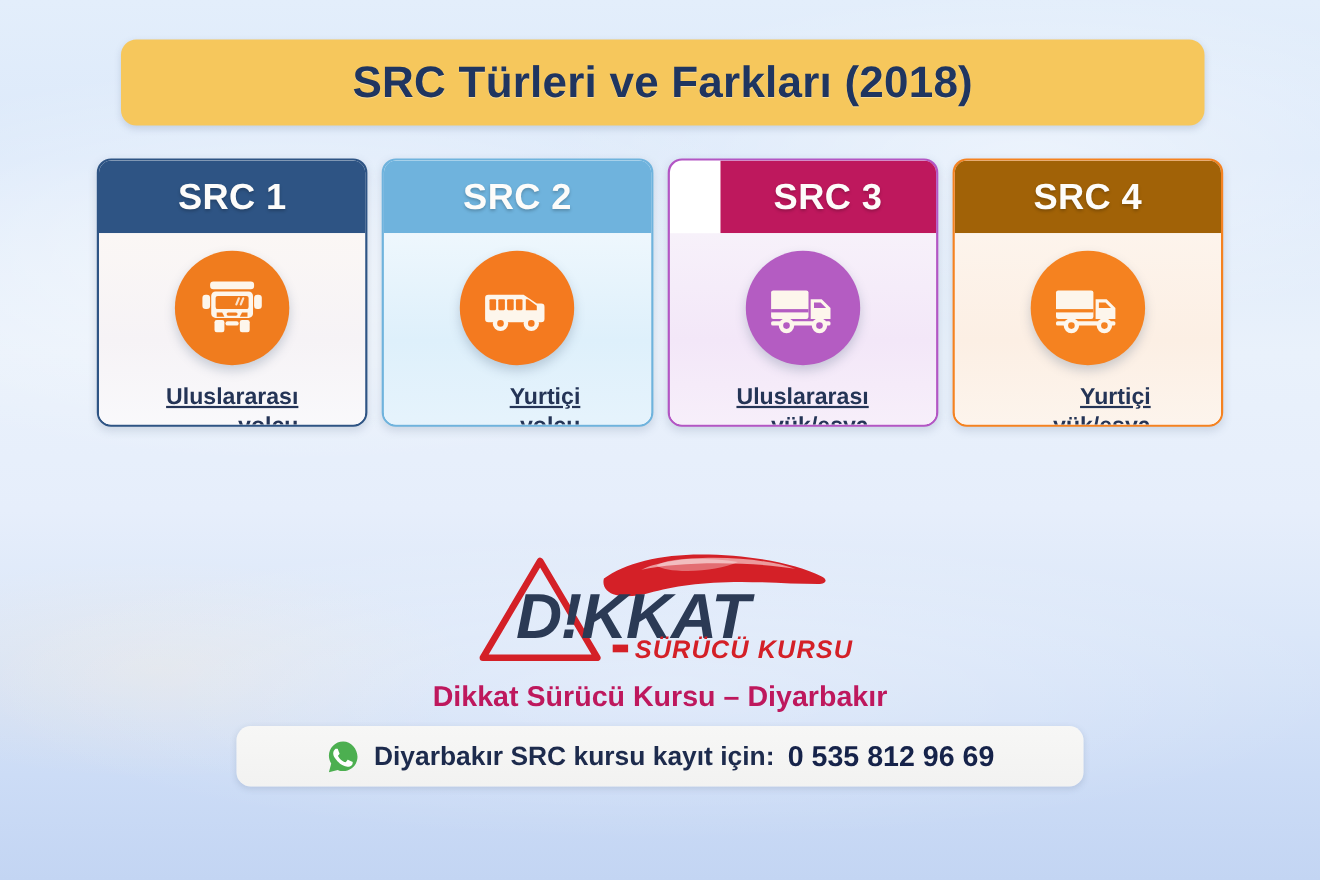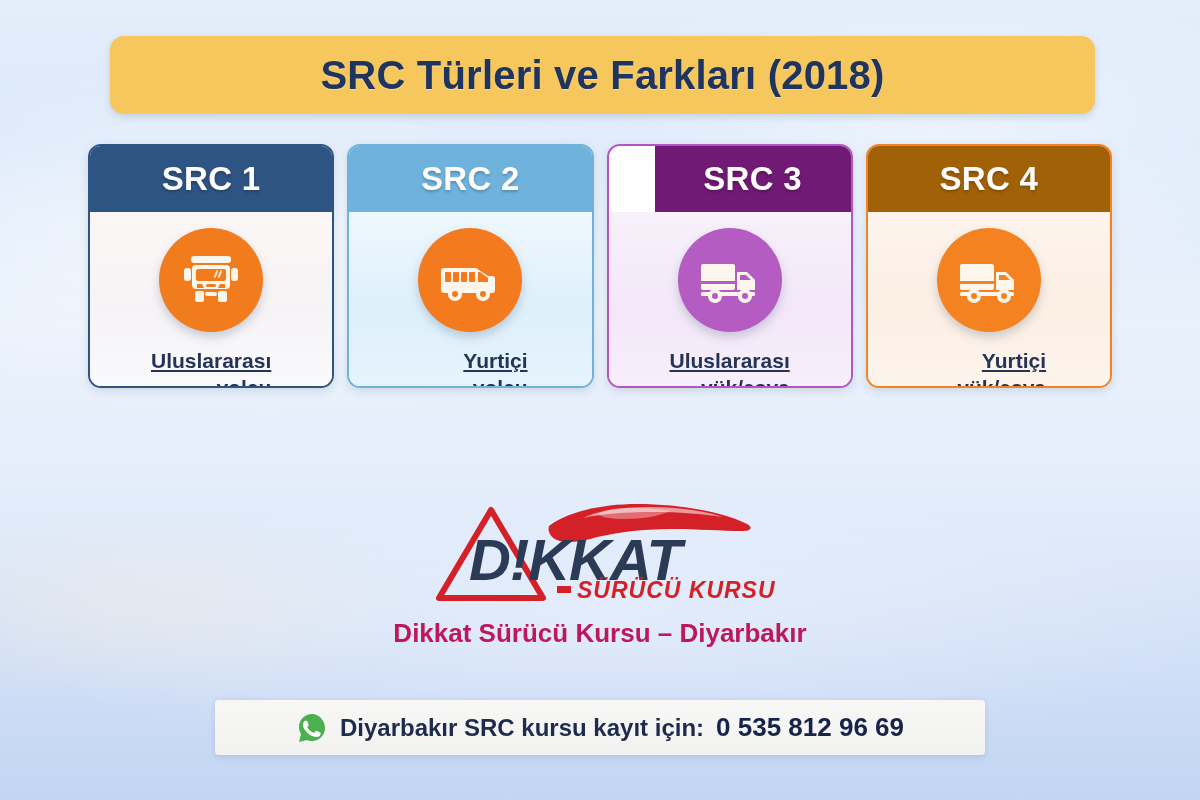--- a/index.html
+++ b/index.html
@@ -75,21 +75,21 @@
   
   .c1{border-color:#2e5484;}
   .c1 .card-head{background:#2e5484;}
   .c1 .card-body{background:linear-gradient(180deg,#fbf7f5 0%, #f6f3f6 45%, #fbfcfe 100%);}
   .c1 .icon-circle{background:#f07c1e;}
   .c2{border-color:#6fb3dd;}
   .c2 .card-head{background:#6fb3dd;}
   .c2 .card-body{background:linear-gradient(180deg,#eef7fd 0%, #def0fb 45%, #eaf5fd 100%);}
   .c2 .icon-circle{background:#f47a1f;}
   .c3{border-color:#b356c4;}
-  .c3 .card-head{background:#701a75;margin-left:46px;}
+  .c3 .card-head{background:#be185d;margin-left:46px;}
   .c3 .card-body{background:linear-gradient(180deg,#f7f1fa 0%, #f3e7f8 45%, #f9f3fb 100%);}
   .c3 .icon-circle{background:#b45cc2;}
   .c4{border-color:#f58220;}
   .c4 .card-head{background:#a16207;text-align:center;}
   .c4 .card-body{background:linear-gradient(180deg,#fdf4ec 0%, #fcefe4 45%, #fdf7f1 100%);}
   .c4 .icon-circle{background:#f58220;}
 
   
   .logo-wrap{
     position:absolute;left:12px;right:0;top:494px;height:120px;
@@ -101,24 +101,24 @@
   
   .brand-line{
     position:absolute;left:0;right:0;top:618px;
     text-align:center;font-size:26px;font-weight:bold;color:#be185d;
   }
 
   
   .contact-pill{
     position:absolute;left:215px;top:660px;width:770px;height:55px;
     background:linear-gradient(180deg,#f7f7f6 0%, #f2f2f1 100%);
-    border-radius:4px;
+    border-radius:13px;
     box-shadow:0 2px 6px rgba(90,110,140,.20);
     display:flex;align-items:center;justify-content:center;gap:12px;
-    padding:0 12px;box-sizing:border-box;margin-top:40px;
+    padding:0 12px;box-sizing:border-box;
   }
   .wa-icon{width:32px;height:32px;flex:0 0 auto;}
   .contact-text{
     font-size:24px;font-weight:bold;color:#1d2b4d;white-space:nowrap;
   }
   .contact-phone{font-size:26px;font-weight:bold;color:#16234a;}
 </style>
 </head>
 <body>
 

